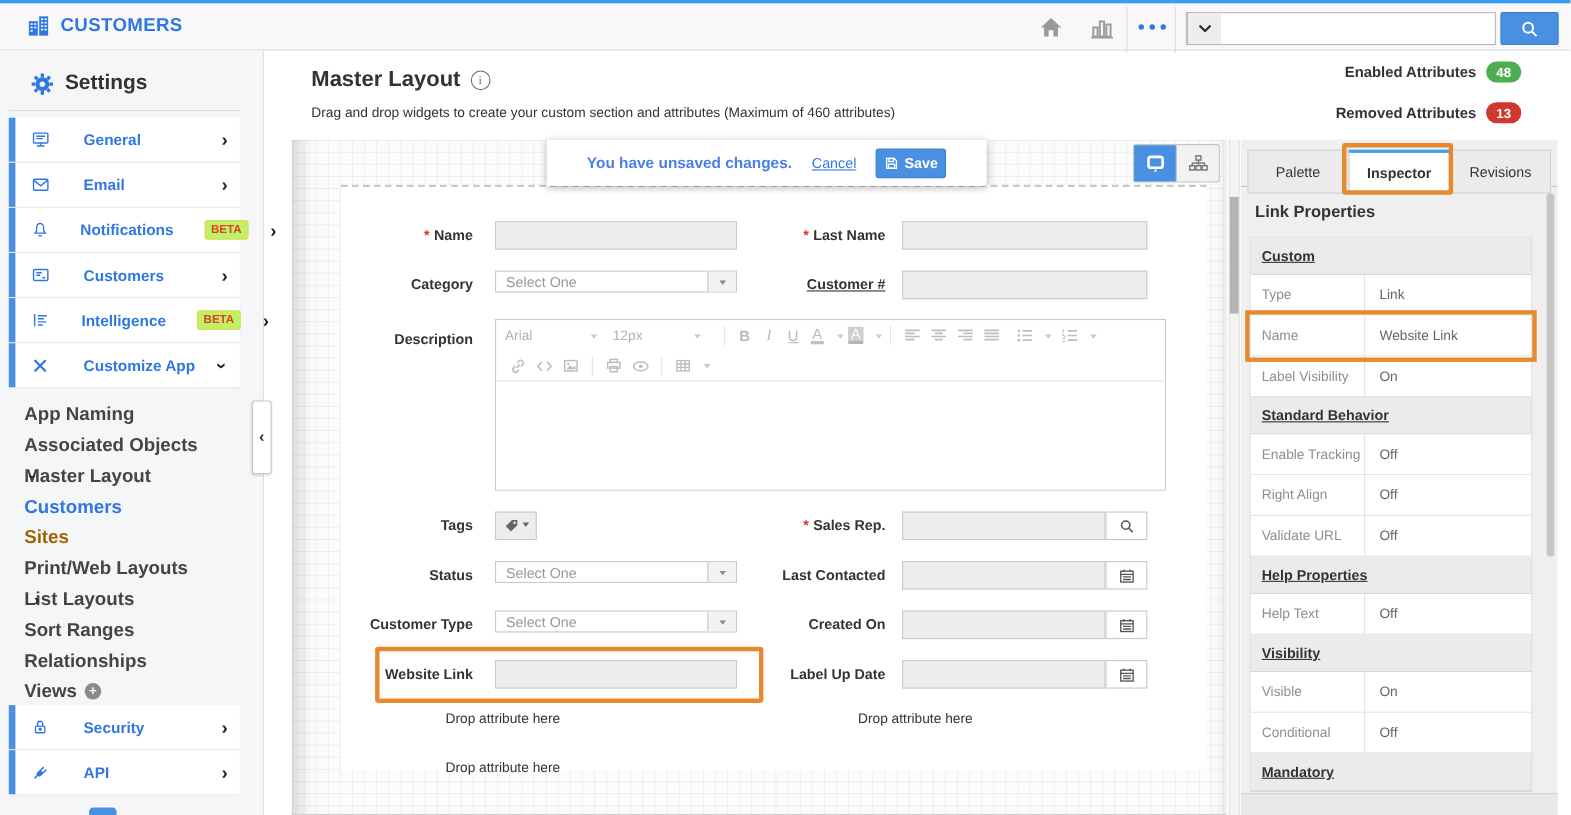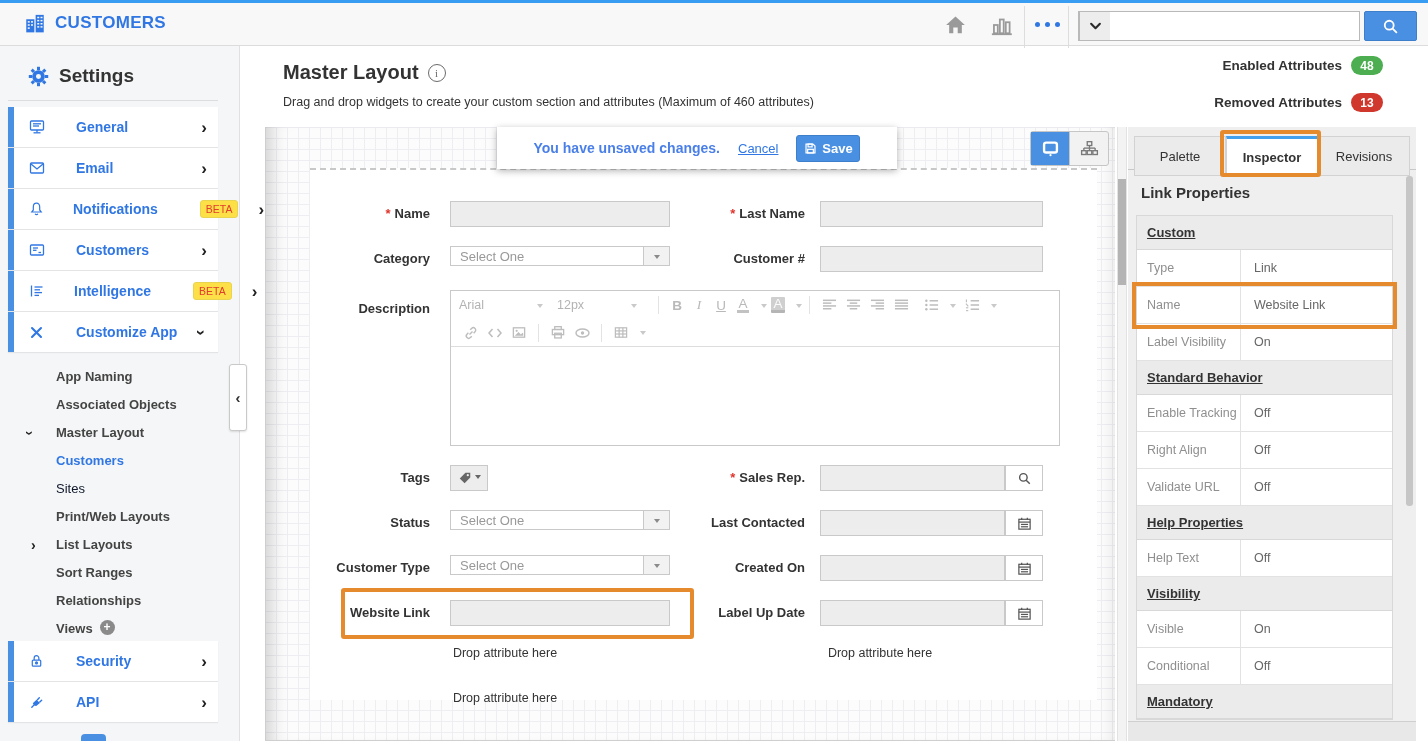--- a/index.html
+++ b/index.html
@@ -24,27 +24,27 @@
   .sidebar{position:absolute;left:0;top:46px;width:240px;height:695px;background:#f5f6f7;border-right:1px solid #e0e0e0;box-sizing:border-box;}
   .sb-head{position:absolute;left:28px;top:19px;display:flex;gap:10px;align-items:center;}
   .sb-title{font-size:19px;font-weight:bold;color:#333;}
   .sb-divider{position:absolute;left:8px;top:54px;width:210px;height:1px;background:#ddd;}
   #nav-top{position:absolute;left:8px;top:61px;width:210px;}
   #nav-bottom{position:absolute;left:8px;top:595px;width:210px;}
   .nav-item{position:relative;height:40px;background:#fff;margin-bottom:1px;box-shadow:0 1px 1px rgba(0,0,0,.07);display:flex;align-items:center;cursor:pointer;gap:20px;}
   .nav-bar{position:absolute;left:0;top:0;width:6px;height:40px;background:#4a90e2;}
   .nav-ic{margin-left:21px;width:18px;color:#3077e3;display:flex;}
   .nav-lb{margin-left:9px;color:#3077e3;font-size:14px;font-weight:bold;}
-  .beta{margin-left:22px;background:#fde047;border:1px solid #e8d44f;border-radius:3px;color:#e23b30;font-size:10.5px;font-weight:normal;padding:2px 5px;}
+  .beta{margin-left:8px;background:#bef264;border:1px solid #e8d44f;border-radius:3px;color:#e23b30;font-size:10.5px;font-weight:bold;padding:2px 5px;}
   .chev{margin-left:auto;margin-right:11px;color:#222;font-size:17px;font-weight:bold;line-height:1;}
   .chev::after{content:"›";}
   .chev.down{transform:rotate(90deg);margin-right:13px;}
   #nav-sub{position:absolute;left:0;top:317px;width:240px;}
-  .sub-item{position:relative;height:28px;line-height:28px;padding-left:56px;font-size:13px;font-weight:bold;color:#444;cursor:pointer;}
-  .sub-item.dim{font-weight:normal;color:#0f172a;}
+  .sub-item{position:relative;height:28px;line-height:28px;padding-left:22px;font-size:17px;font-weight:bold;color:#444;cursor:pointer;}
+  .sub-item.dim{font-weight:bold;color:#a16207;}
   .sub-item.active{color:#3077e3;}
   .sub-pre{position:absolute;left:31px;top:0;font-weight:bold;color:#222;font-size:14px;}
   .sub-pre.right::after{content:"›";}
   .sub-pre.down{left:28px;}
   .sub-pre.down::after{content:"›";display:inline-block;transform:rotate(90deg);}
   .sub-add{display:inline-block;width:15px;height:15px;border-radius:50%;background:#8a8a8a;margin-left:7px;vertical-align:-2px;position:relative;cursor:pointer;}
   .sub-add::before{content:"+";position:absolute;left:0;top:0;width:15px;height:15px;line-height:15px;text-align:center;font-size:12px;font-weight:bold;color:#fff;}
   .blue-frag{position:absolute;left:81px;top:688px;width:25px;height:7px;background:#4a90e2;border-radius:4px 4px 0 0;}
   .collapse-tab{position:absolute;left:229px;top:364px;width:18px;height:67px;background:#fff;border:1px solid #c9c9c9;border-radius:3px;display:flex;align-items:center;justify-content:center;box-shadow:0 1px 2px rgba(0,0,0,.12);z-index:3;cursor:pointer;box-sizing:border-box;}
   .collapse-glyph{font-size:15px;font-weight:bold;color:#333;}
@@ -68,21 +68,21 @@
   .sheet{position:absolute;left:45px;top:41px;width:787px;height:532px;background:#fff;border-top:2px dashed #c8c8c8;box-sizing:border-box;}
   .flabel{position:absolute;height:26px;line-height:26px;font-size:13px;font-weight:bold;color:#333;text-align:right;}
   .flabel.req::before{content:"*";color:#e0332c;margin-right:4px;}
   .finput{position:absolute;height:26px;background:#ededee;border:1px solid #c9c9c9;box-sizing:border-box;}
   .fselect{position:absolute;height:20px;background:#fff;border:1px solid #c9c9c9;box-sizing:border-box;display:flex;align-items:center;cursor:pointer;}
   .fselect .ph{flex:1;padding-left:9px;color:#999;font-size:13px;}
   .sel-arrow{width:25px;height:100%;border-left:1px solid #c9c9c9;background:#f2f2f2;display:flex;align-items:center;justify-content:center;}
   .sel-arrow::after{content:"";border:3.5px solid transparent;border-top:4.5px solid #8a8a8a;margin-top:4px;}
   .fbtn{position:absolute;width:38px;height:26px;background:#fff;border:1px solid #c9c9c9;box-sizing:border-box;display:flex;align-items:center;justify-content:center;gap:3px;cursor:pointer;}
   .fbtn.gray{background:#ededee;}
-  .drop{position:absolute;font-size:12.5px;color:#333;text-align:center;}
+  .drop{position:absolute;font-size:12.5px;color:#333;text-align:left;}
 
   
   .editor{position:absolute;left:140px;top:120px;width:610px;height:156px;border:1px solid #c9c9c9;background:#fff;box-sizing:border-box;}
   .ed-row{display:flex;align-items:center;height:28px;padding-left:8px;color:#bdbdbd;}
   .ed-row2{border-bottom:1px solid #ddd;height:27px;}
   .ed-dd{display:flex;align-items:center;font-size:12.5px;color:#b3b3b3;margin-right:14px;}
   .caret{width:0;height:0;border:3.5px solid transparent;border-top:4.5px solid #c9c9c9;margin-left:7px;margin-top:4px;}
   .ed-sep{width:1px;height:18px;background:#e3e3e3;margin:0 7px;}
   .ed-btn{width:22px;height:22px;display:flex;align-items:center;justify-content:center;font-size:13.5px;color:#b9b9b9;}
   .ed-b{font-weight:bold;} .ed-i{font-style:italic;font-family:"Liberation Serif",serif;} .ed-u{text-decoration:underline;}
@@ -368,21 +368,21 @@
       <div class="flabel req" style="left:0;top:31px;width:120px;">Name</div>
       <div class="finput" style="left:140px;top:31px;width:220px;"></div>
       <div class="flabel req" style="left:330px;top:31px;width:165px;">Last Name</div>
       <div class="finput" style="left:510px;top:31px;width:223px;"></div>
 
       <div class="flabel" style="left:0;top:76px;width:120px;">Category</div>
       <div class="fselect" style="left:140px;top:76px;width:220px;">
         <span class="ph">Select One</span>
         <span class="sel-arrow"></span>
       </div>
-      <div class="flabel" style="left:330px;top:76px;width:165px;">Customer #</div>
+      <div class="flabel" style="left:330px;top:76px;width:165px;text-decoration:underline;">Customer #</div>
       <div class="finput" style="left:510px;top:76px;width:223px;"></div>
 
       <div class="flabel" style="left:0;top:126px;width:120px;">Description</div>
       <div class="editor">
         <div class="ed-row">
           <span class="ed-dd" style="width:84px;">
               <span>Arial</span>
               <span class="caret" style="margin-left:auto;"></span>
             </span>
           <span class="ed-dd" style="width:80px;">

